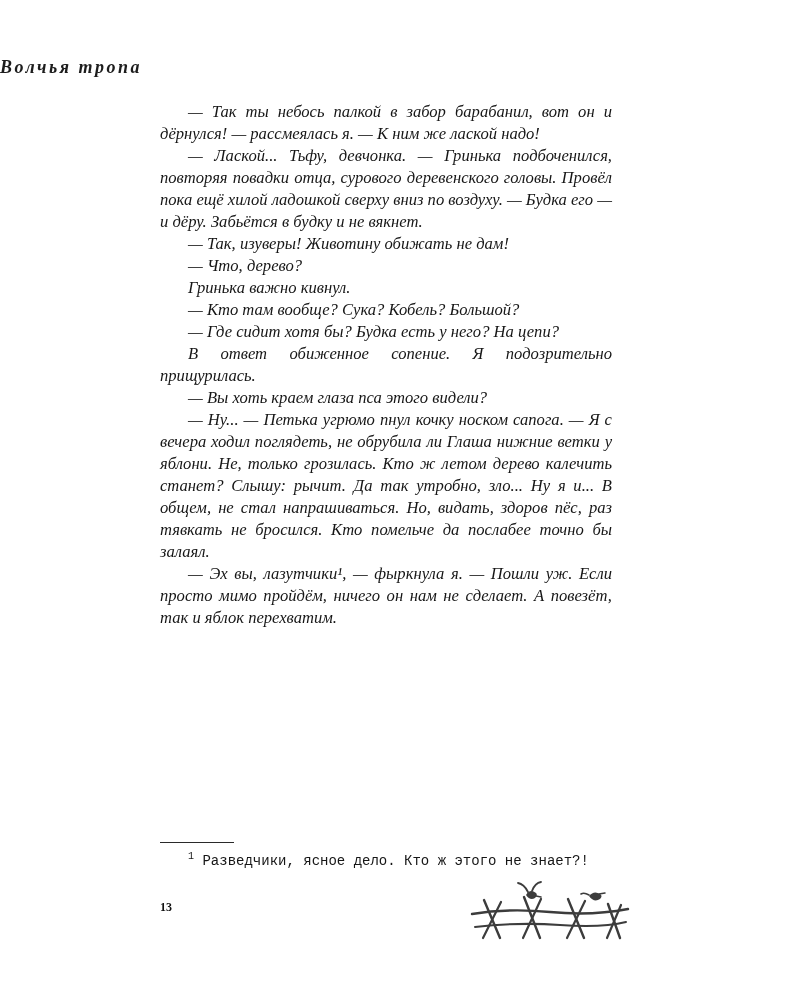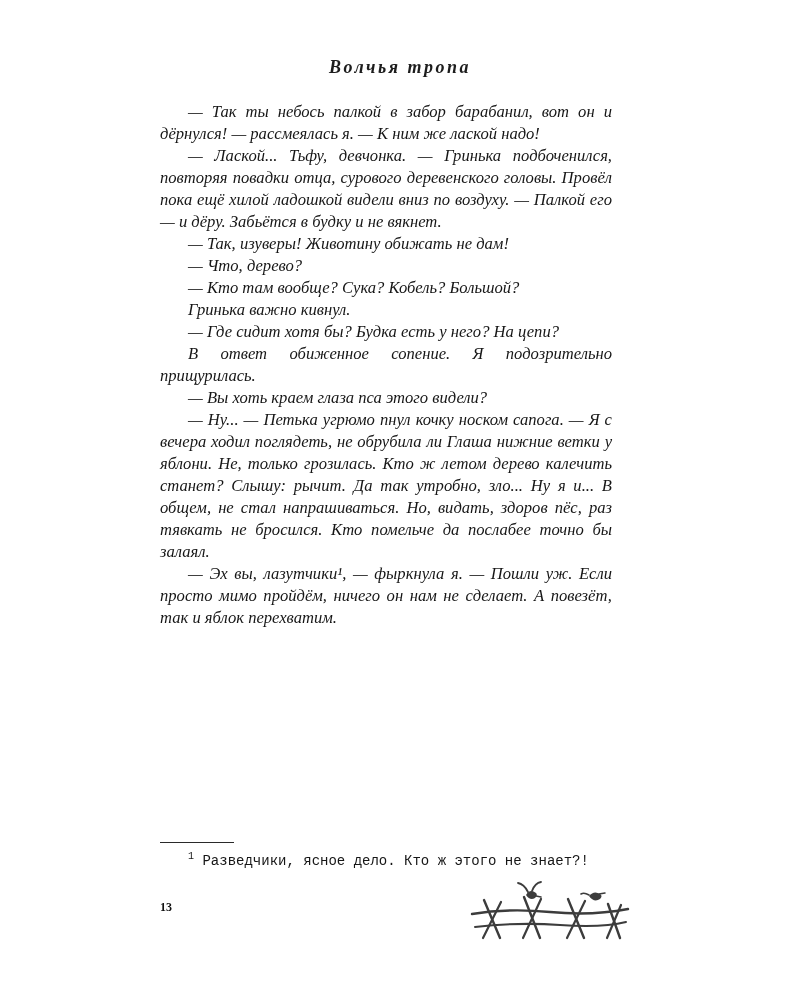--- a/index.html
+++ b/index.html
@@ -7,21 +7,20 @@
     position:relative;
     width:800px;height:1000px;
     background:#ffffff;
     font-family:"Liberation Serif","DejaVu Serif",serif;
     color:#161616;
     overflow:hidden;
   }
   .running-head{
     position:absolute;
     top:57px;left:0;width:100%;
-    text-align:center;
     font-style:italic;
     font-weight:600;
     font-size:18px;
     letter-spacing:2.5px;
     color:#1d1d1d;
   }
   .body-text{
     position:absolute;
     left:160px;top:101px;
     width:452px;
@@ -72,25 +71,25 @@
 </style>
 </head>
 <body>
 
 <div class="page">
 
   <div class="running-head">Волчья тропа</div>
 
   <div class="body-text">
     <p>— Так ты небось палкой в забор барабанил, вот он и дёрнулся! — рассмеялась я. — К ним же лаской надо!</p>
-    <p>— Лаской... Тьфу, девчонка. — Гринька подбоченился, повторяя повадки отца, сурового деревенского головы. Провёл пока ещё хилой ладошкой видели вниз по воздуху. — Палкой его — и дёру. Забьётся в будку и не вякнет.</p>
+    <p>— Лаской... Тьфу, девчонка. — Гринька подбоченился, повторяя повадки отца, сурового деревенского головы. Провёл пока ещё хилой ладошкой сверху вниз по воздуху. — Будка его — и дёру. Забьётся в будку и не вякнет.</p>
     <p>— Так, изуверы! Животину обижать не дам!</p>
     <p>— Что, дерево?</p>
+    <p>Гринька важно кивнул.</p>
     <p>— Кто там вообще? Сука? Кобель? Большой?</p>
-    <p>Гринька важно кивнул.</p>
     <p>— Где сидит хотя бы? Будка есть у него? На цепи?</p>
     <p>В ответ обиженное сопение. Я подозрительно прищурилась.</p>
     <p>— Вы хоть краем глаза пса этого видели?</p>
     <p>— Ну... — Петька угрюмо пнул кочку носком сапога. — Я с вечера ходил поглядеть, не обрубила ли Глаша нижние ветки у яблони. Не, только грозилась. Кто ж летом дерево калечить станет? Слышу: рычит. Да так утробно, зло... Ну я и... В общем, не стал напрашиваться. Но, видать, здоров пёс, раз тявкать не бросился. Кто помельче да послабее точно бы залаял.</p>
     <p>— Эх вы, лазутчики¹, — фыркнула я. — Пошли уж. Если просто мимо пройдём, ничего он нам не сделает. А повезёт, так и яблок перехватим.</p>
   </div>
 
   <div class="footnote-area">
     <div class="footnote-rule"></div>
     <div class="footnote"><sup class="fn-mark">1</sup> <span>Разведчики, ясное дело. Кто ж этого не знает?!</span></div>

